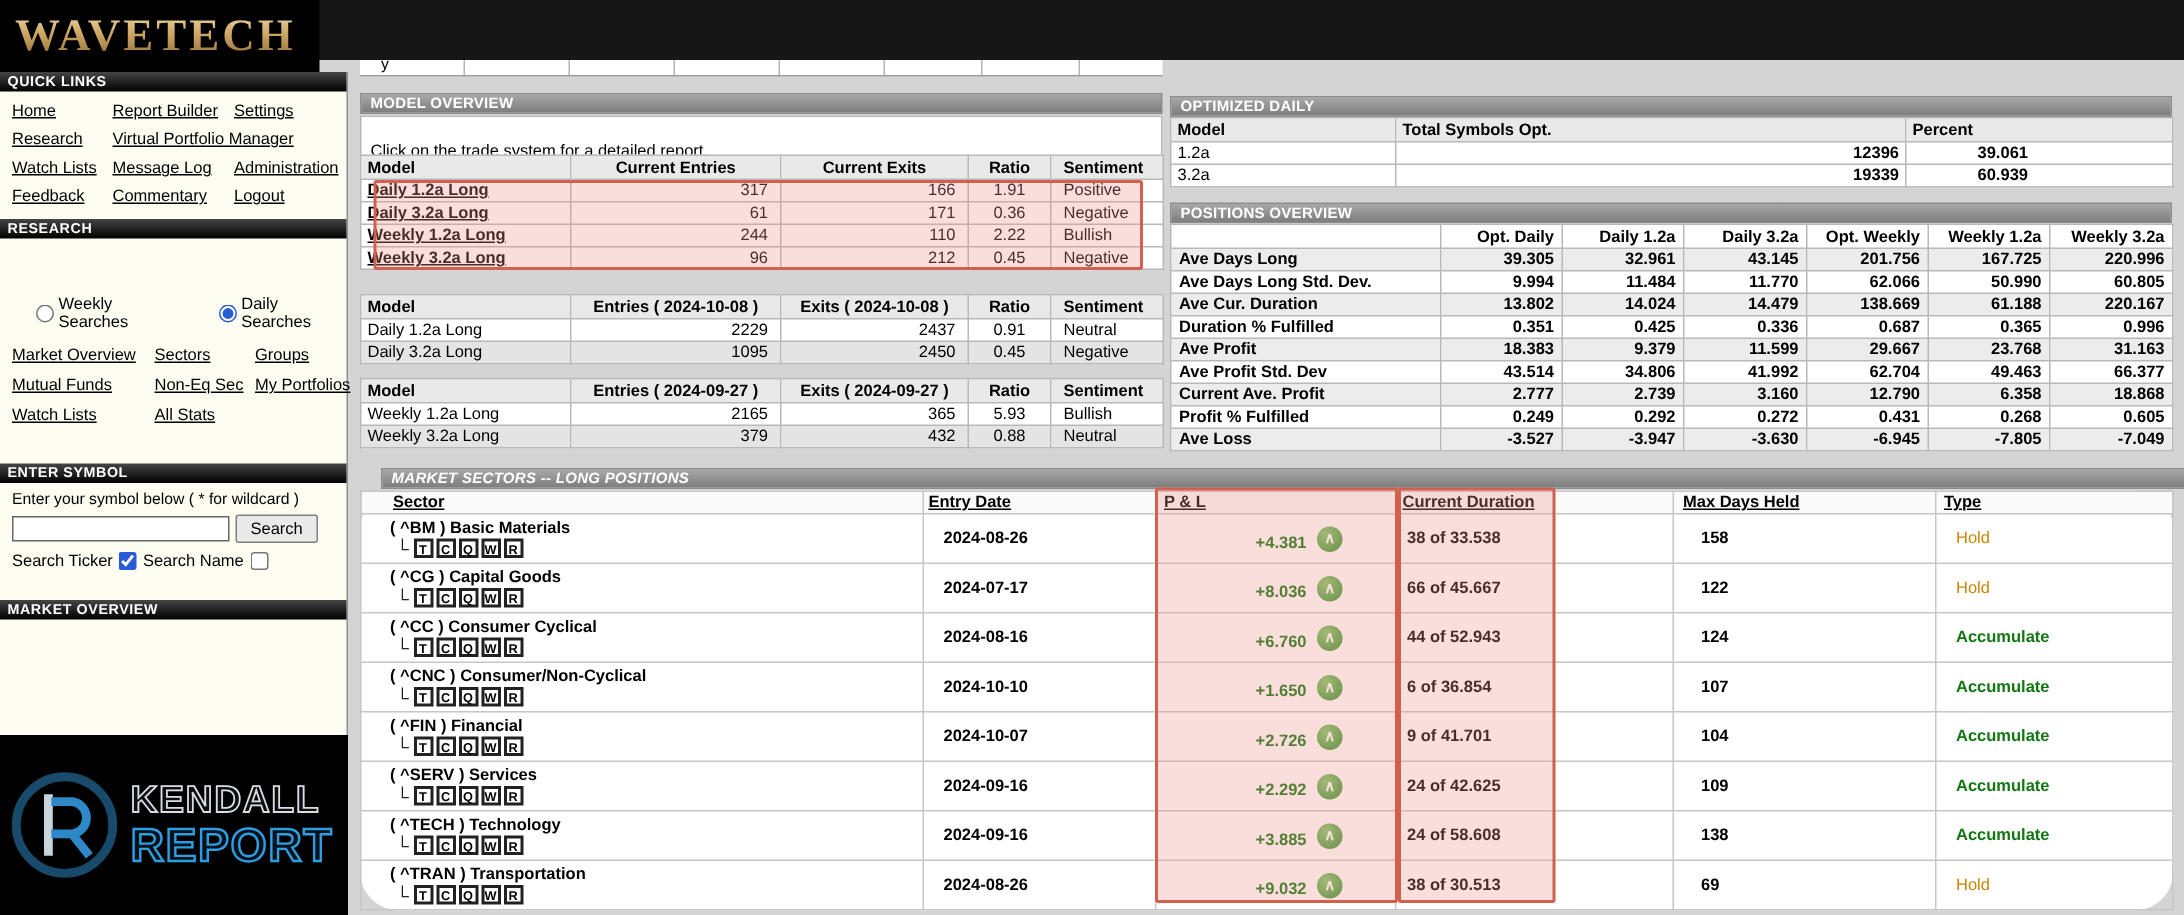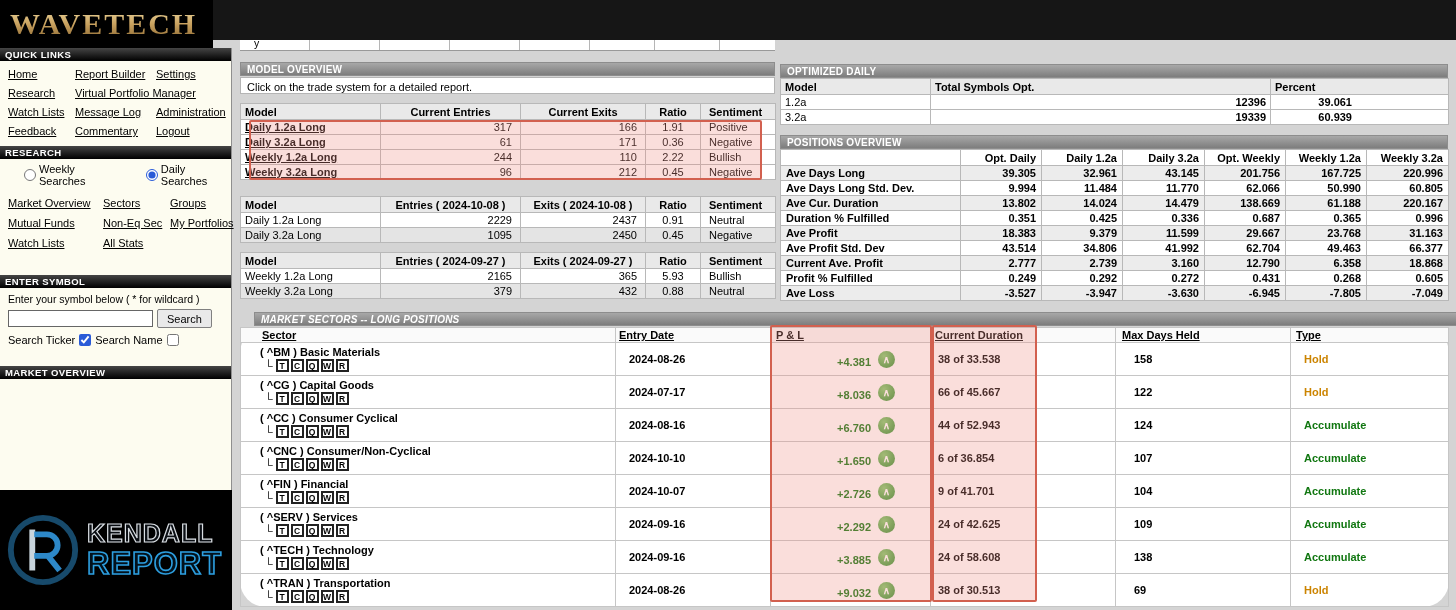--- a/index.html
+++ b/index.html
@@ -17,21 +17,21 @@
     -webkit-background-clip:text;background-clip:text;color:transparent;}
 
   
   #sidebar{position:absolute;left:0;top:48px;width:232px;height:562px;background:#fdfcf0;
     border-right:1px solid #8f8f8f;z-index:2;}
   .side-hd{height:13px;line-height:13px;background:linear-gradient(180deg,#454545,#000);
     color:#fff;font-size:9.5px;font-weight:bold;letter-spacing:.4px;padding:0 5px;}
   .ql-grid{display:grid;grid-template-columns:64px 78px auto;gap:7px 3px;padding:7px 4px 9px 8px;}
   .ql-grid a,.rs-grid a{font-size:11px;white-space:nowrap;}
   .span2{grid-column:2/4;}
-  .radio-row{display:flex;gap:28px;padding:4px 2px 4px 24px;}
+  .radio-row{display:flex;gap:28px;padding:4px 2px 4px 24px;margin-top:34px;}
   .radio-row label{display:flex;align-items:center;gap:3px;cursor:pointer;}
   input[type=radio],input[type=checkbox]{width:12px;height:12px;margin:0;accent-color:#2a5bd7;}
   .rs-grid{display:grid;grid-template-columns:92px 64px auto;gap:8px 3px;padding:6px 4px 10px 8px;}
   .hd-gap{margin-top:16px;}
   .symbol-block{padding:5px 4px 6px 8px;}
   .sym-hint{font-size:10.5px;margin-bottom:4px;white-space:nowrap;}
   .search-row{display:flex;align-items:center;gap:4px;}
   .sym-input{width:145px;height:17px;border:1px solid #666;background:#fff;font-size:11px;padding:0 3px;}
   .search-btn{height:19px;padding:0 9px;font-size:11px;background:#e9e9e9;border:1px solid #808080;
     border-radius:2px;cursor:pointer;font-family:"Liberation Sans",sans-serif;}
@@ -67,21 +67,21 @@
   .data-tbl th,.data-tbl td{border:1px solid #b8b8b8;height:15px;padding:0 4px;
     overflow:hidden;white-space:nowrap;}
   .data-tbl th{background:#e9e9e9;font-weight:bold;text-align:center;height:16px;}
   .data-tbl tbody tr:nth-child(even) td{background:#e4e4e4;}
   .no-stripe tbody tr:nth-child(even) td{background:#fff;}
   .al{text-align:left!important;}.ar{text-align:right!important;}.ac{text-align:center!important;}
   .pr8{padding-right:8px!important;}.pl8{padding-left:8px!important;}
   .model-link{font-weight:bold;}
 
   #mo-note{position:absolute;left:7px;top:37px;width:535px;height:17px;background:#fff;
-    border:1px solid #b5b5b5;padding:3px 6px;}
+    border:1px solid #b5b5b5;padding:17px 6px;}
 
   
   #tbl-opt td.ar{font-weight:bold;}
   #tbl-opt td.pct{padding-right:96px;}
 
   
   .pos-tbl{position:absolute;border-collapse:collapse;table-layout:fixed;background:#fff;font-size:11px;}
   .pos-tbl th,.pos-tbl td{border:1px solid #b8b8b8;height:15px;padding:0 5px;font-weight:bold;
     text-align:right;white-space:nowrap;overflow:hidden;}
   .pos-tbl th{background:#fff;height:16px;}
@@ -102,21 +102,21 @@
     display:inline-flex;align-items:center;justify-content:center;cursor:pointer;}
   .c-entry{padding-left:13px;font-weight:bold;}
   .pl-wrap{display:flex;align-items:flex-end;justify-content:flex-end;gap:7px;padding-right:34px;}
   .pl-val{font-weight:bold;color:var(--green,#117711);}
   .pl-icon{width:17px;height:17px;border-radius:50%;flex:0 0 17px;
     background:radial-gradient(circle at 35% 30%,#84cc70,#2f8f2f);
     color:#fff;font-size:10px;font-weight:bold;display:flex;align-items:center;justify-content:center;}
   .c-dur{padding-left:7px;font-weight:bold;}
   .c-max{padding-left:18px;font-weight:bold;}
   .c-type{padding-left:13px;}
-  .type-hold{color:var(--orange,#cc8400);font-weight:bold;}
+  .type-hold{color:var(--orange,#cc8400);font-weight:normal;}
   .type-accum{color:var(--green,#117711);font-weight:bold;}
 
   
   .annot{position:absolute;border:2px solid var(--highlight_border,#d2604f);
     background:var(--highlight_fill,rgba(240,146,136,.3));border-radius:2px;pointer-events:none;z-index:6;}
   #ov-model{left:16px;top:80px;width:513px;height:60px;}
   #ov-pl{left:537px;top:285px;width:162px;height:277px;}
   #ov-dur{left:699px;top:285px;width:105px;height:277px;}
 </style>
 </head>

